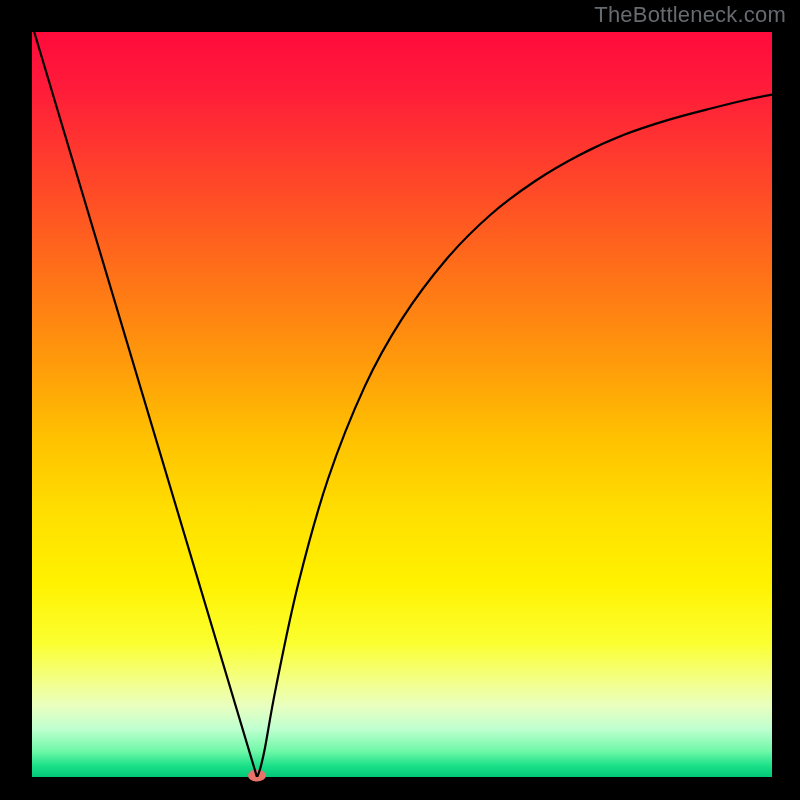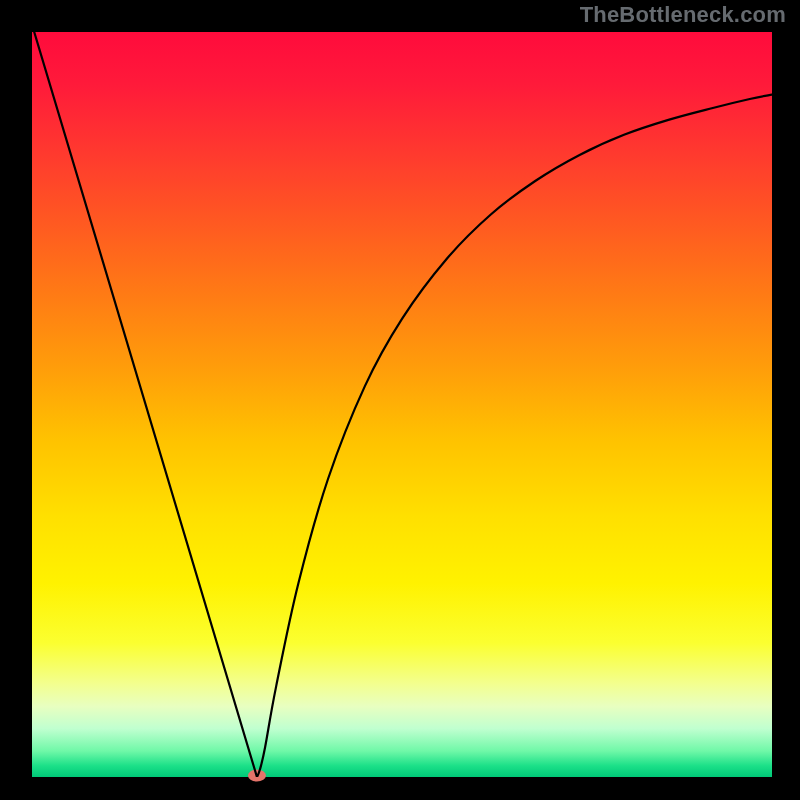--- a/index.html
+++ b/index.html
@@ -16,21 +16,21 @@
     width: 800px;
     height: 800px;
     background: #000;
   }
   .watermark {
     position: absolute;
     top: 2px;
     right: 14px;
     color: #666b70;
     font-size: 22px;
-    font-weight: 700;
+    font-weight: 400;
     letter-spacing: 0.2px;
     z-index: 20;
   }
   svg {
     position: absolute;
     top: 0;
     left: 0;
   }
 </style>
 </head>

